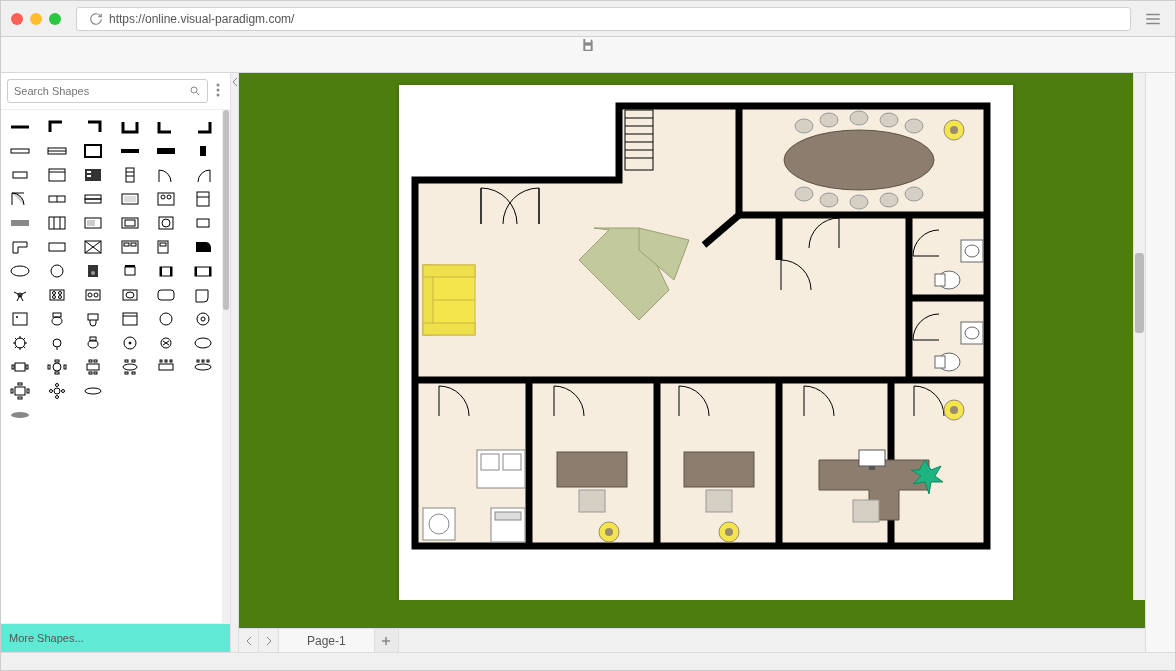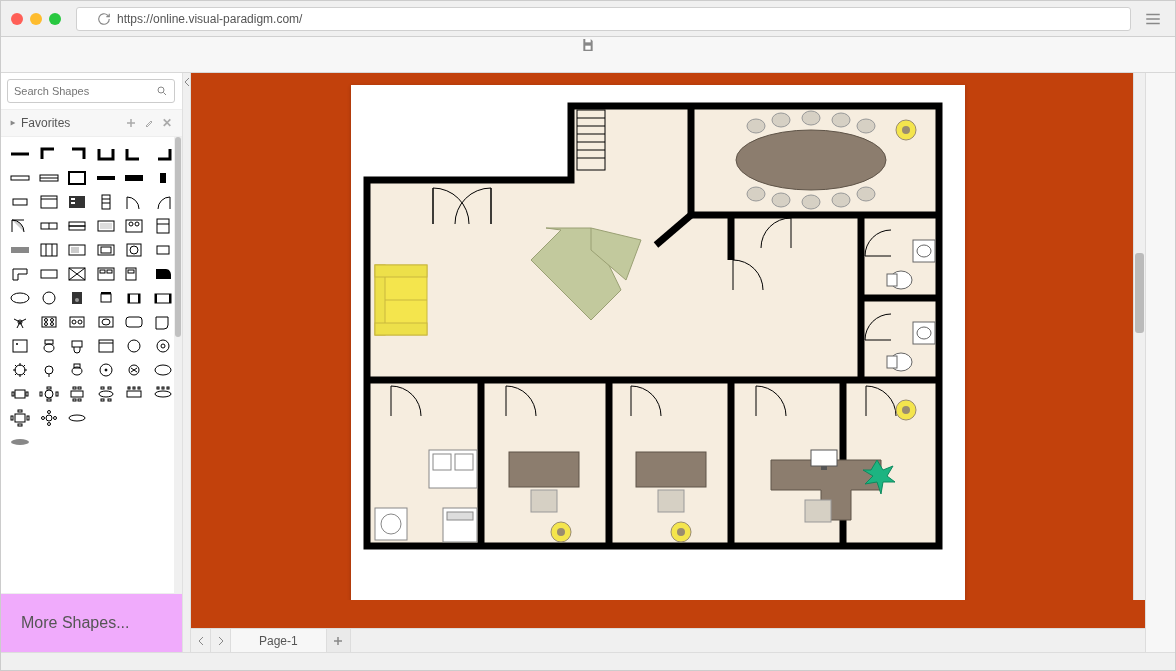--- a/index.html
+++ b/index.html
@@ -3,51 +3,51 @@
 <meta charset="utf-8">
 <style>
 * { box-sizing: border-box; margin: 0; padding: 0; }
 body { font-family: -apple-system, Helvetica, Arial, sans-serif; font-size: 12px; background: #fff; color: #333; width: 1176px; height: 671px; overflow: hidden; border: 1px solid #ccc; }
 .window-chrome { height: 36px; background: #f0f0f0; border-bottom: 1px solid #d0d0d0; display: flex; align-items: center; padding: 0 10px; }
 .traffic-lights { display: flex; gap: 7px; margin-right: 15px; }
 .traffic-light { width: 12px; height: 12px; border-radius: 50%; }
 .tl-red { background: #ff5f57; }
 .tl-yellow { background: #febc2e; }
 .tl-green { background: #28c840; }
-.url-bar { flex: 1; display: flex; align-items: center; background: #fff; border: 1px solid #d0d0d0; border-radius: 3px; height: 24px; padding: 0 20px; margin-right: 10px; }
+.url-bar { flex: 1; display: flex; align-items: center; background: #fff; border: 1px solid #d0d0d0; border-radius: 3px; height: 24px; padding: 0 12px; margin-right: 10px; }
 .url-bar input { border: none; outline: none; flex: 1; font-size: 12px; color: #555; }
 .reload-icon { width: 14px; height: 14px; margin-right: 6px; color: #888; }
 .hamburger { width: 24px; height: 24px; display: flex; align-items: center; justify-content: center; color: #888; cursor: pointer;}
 .toolbar { height: 36px; background: #f7f7f7; border-bottom: 1px solid #d8d8d8; display: flex; align-items: center; padding: 0 8px; gap: 6px; flex-direction: column; }
 .tb-btn { width: 26px; height: 26px; display: flex; align-items: center; justify-content: center; color: #888; cursor: pointer; border-radius: 2px; }
 .tb-btn svg { width: 16px; height: 16px; }
 .tb-sep { width: 1px; height: 22px; background: #ddd; margin: 0 4px; }
 .tb-zoom { color: #666; font-size: 12px; padding: 0 4px; display:flex; align-items:center; }
 .dropdown-caret { width: 8px; height: 8px; margin-left: 2px; }
 .tb-spacer { flex: 1; }
 .main-area { display: flex; height: 579px; }
-.sidebar { width: 182px; background: #fff; border-right: 1px solid #e0e0e0; display: flex; flex-direction: column; }
+.sidebar { width: 230px; background: #fff; border-right: 1px solid #e0e0e0; display: flex; flex-direction: column; }
 .search-row { display: flex; align-items: center; padding: 6px; gap: 4px; border-bottom: 1px solid #eee; }
 .search-box { flex: 1; display: flex; align-items: center; border: 1px solid #ccc; border-radius: 3px; height: 24px; padding: 0 6px; background:#fff; }
 .search-box input { border: none; outline: none; flex: 1; font-size: 11px; color: #888; }
 .search-box .mag { width: 12px; height: 12px; color: #888; }
 .menu-dots { color: #888; cursor: pointer; padding: 0 4px; }
 .section-header { display: flex; align-items: center; padding: 6px 8px; font-size: 12px; color: #555; background: #f7f7f7; border-bottom: 1px solid #eee;}
 .section-header .tri { width: 8px; height: 8px; margin-right: 4px; color: #888;}
 .section-header .actions { margin-left: auto; display: flex; gap: 4px; }
 .section-header .actions span { width: 14px; height: 14px; color: #aaa; cursor: pointer; display:flex; align-items:center; justify-content:center;}
 .fav-drop { margin: 8px; border: 1px dashed #ccc; height: 40px; display: flex; align-items: center; justify-content: center; color: #aaa; font-size: 11px; border-radius: 3px; }
 .shapes-scroll { flex: 1; overflow: hidden; position: relative; }
 .shapes-grid { display: grid; grid-template-columns: repeat(6, 1fr); gap: 2px; padding: 6px; }
 .shape-cell { width: 26px; height: 22px; display: flex; align-items: center; justify-content: center; cursor: pointer; }
 .shape-cell svg { width: 22px; height: 18px; }
 .sidebar-scrollbar { position: absolute; right: 0; top: 0; width: 8px; bottom: 0; background: #f0f0f0; }
 .sidebar-scrollbar .thumb { position: absolute; left: 1px; right: 1px; top: 0; height: 200px; background: #c0c0c0; border-radius: 3px; }
-.more-shapes { padding: 20px; border-top: 1px solid #eee; color: #555; font-size: 16px; cursor: pointer; background:#f0abfc;}
-.canvas-wrap { flex: 1; background: #c2410c; position: relative; display:flex; flex-direction:column;gap:28px;}
+.more-shapes { padding: 8px; border-top: 1px solid #eee; color: #555; font-size: 11px; cursor: pointer; background:#5eead4;}
+.canvas-wrap { flex: 1; background: #4d7c0f; position: relative; display:flex; flex-direction:column;gap:28px;}
 .canvas-area { flex:1; position:relative; overflow:hidden;}
 .paper { position: absolute; left: 160px; top: 12px; width: 614px; height: 530px; background: #fff; box-shadow: 0 1px 4px rgba(0,0,0,0.2); }
 .floorplan { position: absolute; left: 10px; top: 15px; width: 584px; height: 452px; }
 .right-scroll { width: 12px; background: #f0f0f0; border-left:1px solid #ddd; position:absolute; right:0; top:0; bottom:0;}
 .right-scroll .thumb{ position:absolute; left:1px; right:1px; top:180px; height:80px; background:#bbb; border-radius:3px;}
 .tab-strip { height: 24px; background: #f0f0f0; border-top: 1px solid #ddd; display: flex; align-items: stretch; }
 .tab-strip .nav { width: 20px; display:flex;align-items:center;justify-content:center;color:#888; cursor:pointer; border-right:1px solid #ddd;}
 .tab { padding: 0 28px; display: flex; align-items: center; background: #f7f7f7; border-right: 1px solid #ddd; font-size: 12px; color:#555; cursor:pointer;}
 .tab-add { width: 24px; display:flex;align-items:center;justify-content:center;color:#888;cursor:pointer;border-right:1px solid #ddd;background:#eaeaea;}
 .format-panel { width: 30px; background: #f7f7f7; border-left: 1px solid #ddd; }
@@ -273,40 +273,20 @@
       </div>
       <div class="menu-dots">
         <svg width="4" height="14" viewBox="0 0 4 14">
             <circle cx="2" cy="2" r="1.5" fill="#888"></circle>
             <circle cx="2" cy="7" r="1.5" fill="#888"></circle>
             <circle cx="2" cy="12" r="1.5" fill="#888"></circle>
           </svg>
       </div>
     </div>
 
-    <div class="section-header">
-      <svg class="tri" viewBox="0 0 10 10">
-          <path d="M2 2l6 3-6 3z" fill="#888"></path>
-        </svg>
-      <span>Favorites</span>
-      <div class="actions">
-        <span>
-            <svg width="10" height="10" viewBox="0 0 10 10" stroke="#aaa" stroke-width="1.5">
-              <line x1="5" y1="1" x2="5" y2="9"></line>
-              <line x1="1" y1="5" x2="9" y2="5"></line>
-            </svg>
-          </span>
-        <span>
-            <svg width="10" height="10" viewBox="0 0 10 10" fill="none" stroke="#aaa">
-              <path d="M2 8l5-5 1 1-5 5z"></path>
-            </svg>
-          </span>
-        <span class="close-x">✕</span>
-      </div>
-    </div>
 
 
     <div class="shapes-scroll">
       <div class="shapes-grid">
 
         <div class="shape-cell">
             <svg>
               <line x1="2" y1="9" x2="20" y2="9" stroke="#000" stroke-width="3"></line>
             </svg>
           </div>

